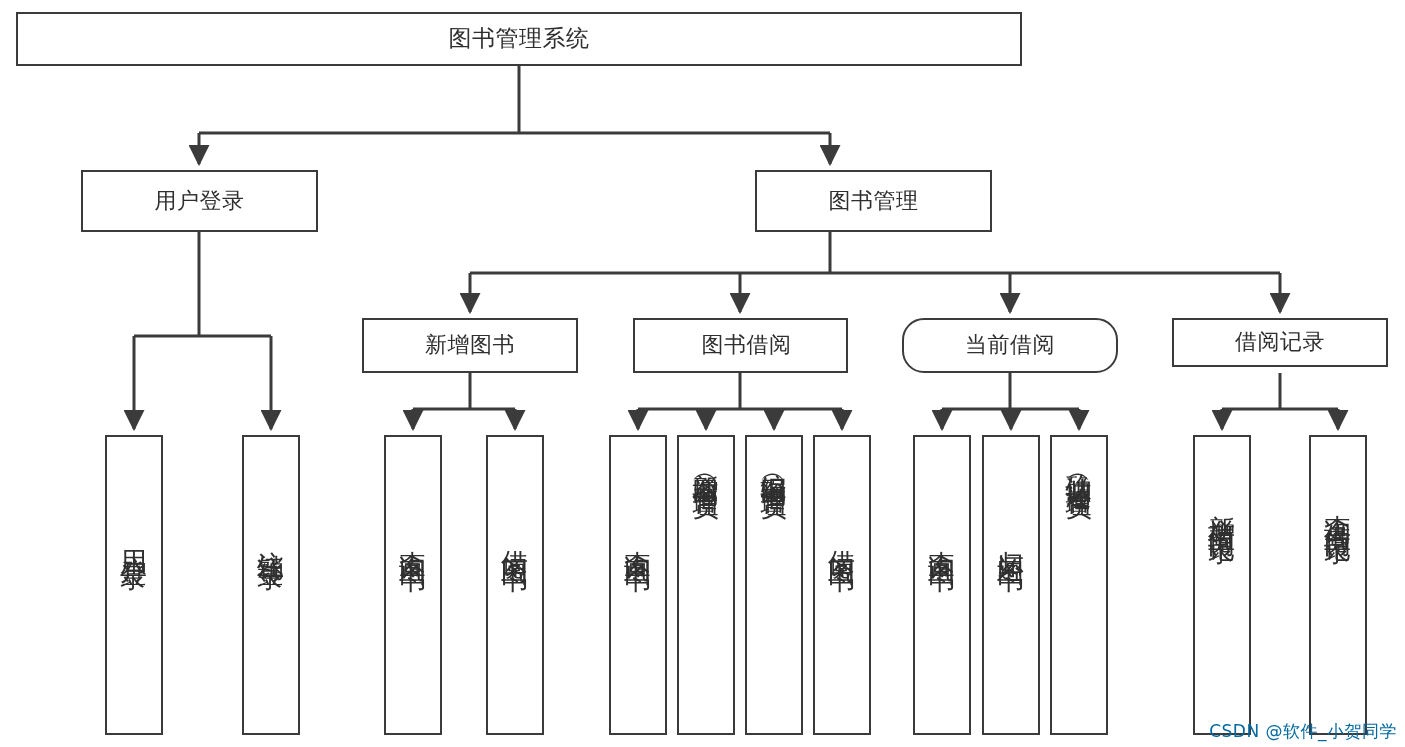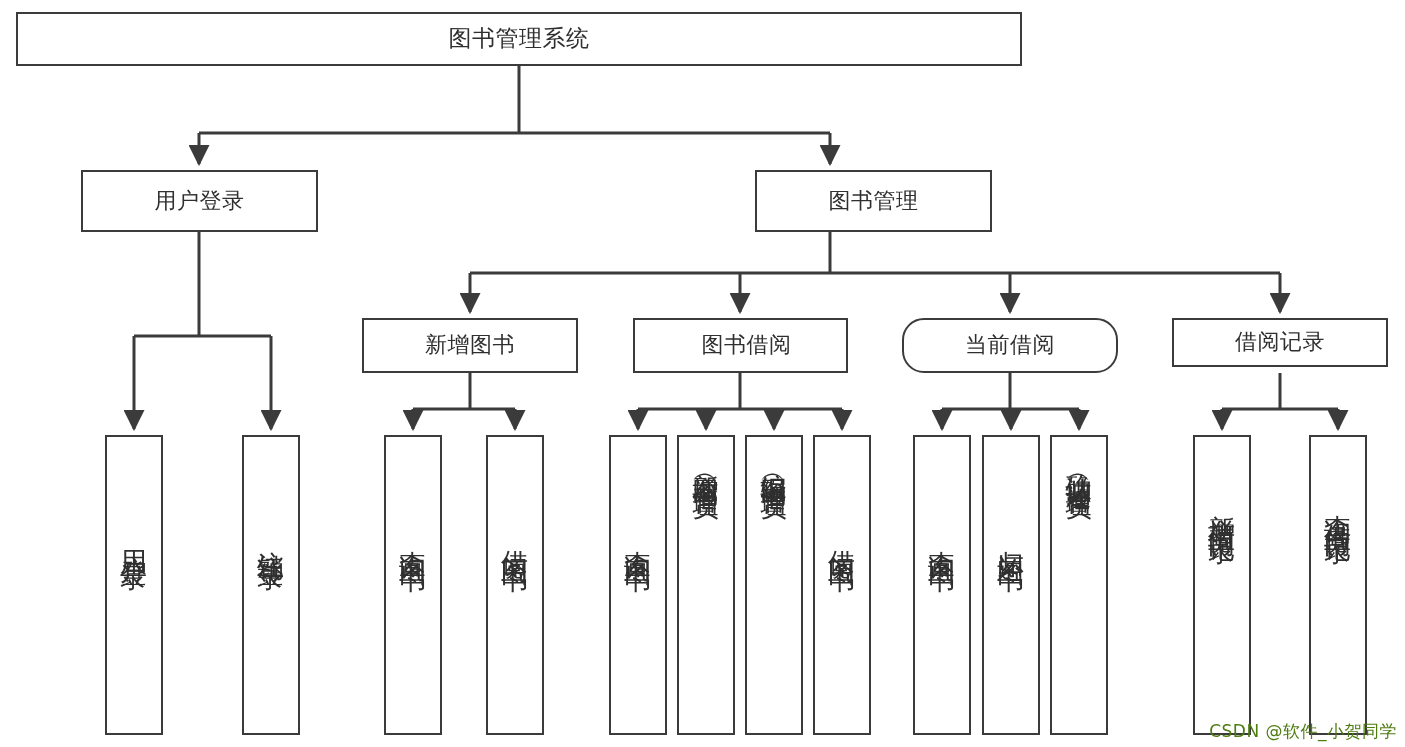--- a/index.html
+++ b/index.html
@@ -74,21 +74,21 @@
     padding-top: 12px;
   }
   .v-node.upper-label .node-label {
     padding-top: 52px;
   }
   #watermark {
     position: absolute;
     right: 8px;
     bottom: 4px;
     font-size: 17px;
-    color: #4d7c0f;
+    color: #0369a1;
     letter-spacing: 0.5px;
     z-index: 5;
     white-space: nowrap;
     font-family: "DejaVu Sans", "Liberation Sans", sans-serif;
   }
 </style>
 </head>
 <body>
 
 <div id="diagram-root">

